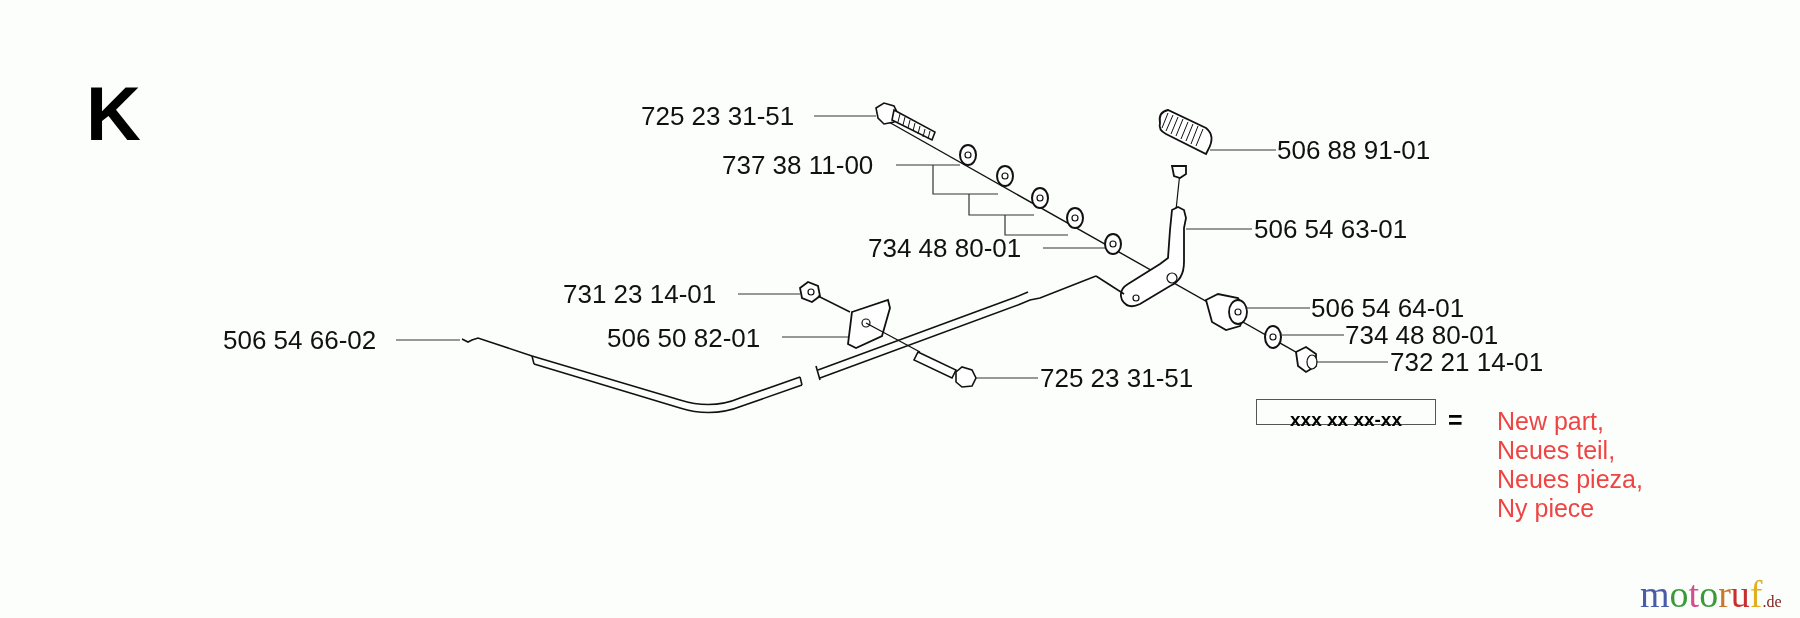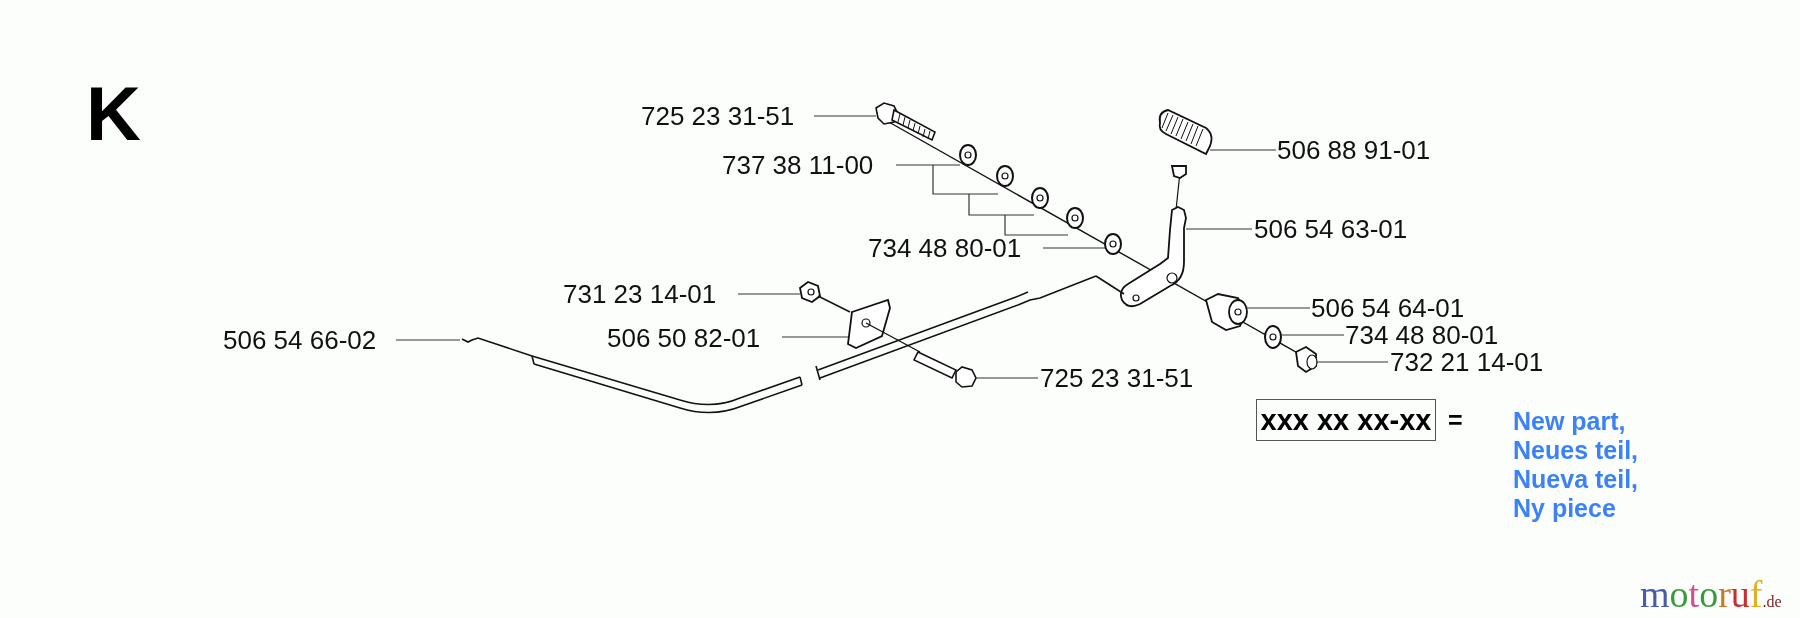--- a/index.html
+++ b/index.html
@@ -1,22 +1,22 @@
 <!DOCTYPE html>
 <html><head>
 <meta charset="utf-8">
 <style>
   html, body { margin: 0; padding: 0; background: #fcfefc; }
   body { width: 1800px; height: 618px; position: relative; overflow: hidden; font-family: "Liberation Sans", sans-serif; }
   .section-letter { position: absolute; left: 86px; top: 76px; font-size: 76px; font-weight: bold; color: #000; line-height: 1; }
   svg.drawing { position: absolute; left: 0; top: 0; }
   .part-label { font-family: "Liberation Sans", sans-serif; font-size: 26px; fill: #111; }
-  .legend-box { position: absolute; left: 1256px; top: 399px; width: 180px; height: 42px; border: 1.5px solid #555; box-sizing: border-box; font-weight: bold; font-size: 29px; line-height: 40px; text-align: center; color: #000; }
+  .legend-box { position: absolute; left: 1256px; top: 399px; width: 180px; height: 26px; border: 1.5px solid #555; box-sizing: border-box; font-weight: bold; font-size: 19px; line-height: 40px; text-align: center; color: #000; }
   .legend-eq { position: absolute; left: 1448px; top: 400px; font-weight: bold; font-size: 25px; line-height: 40px; }
-  .legend-lines { position: absolute; left: 1497px; top: 407px; font-weight: bold; font-size: 25px; line-height: 29px; color: #3b82f6; margin-left: 16px; }
+  .legend-lines { position: absolute; left: 1497px; top: 407px; font-weight: normal; font-size: 25px; line-height: 29px; color: #ef4444; }
   .legend-lines div { white-space: nowrap; }
   .logo { position: absolute; left: 1640px; top: 572px; font-family: "Liberation Serif", serif; font-size: 38px; letter-spacing: 0px; }
   .logo span { display: inline-block; }
   .logo .de { font-size: 16px; color: #7f1d1d; }
 </style>
 </head>
 <body>
 
 <div class="section-letter">K</div>
 
@@ -153,19 +153,19 @@
   <text class="part-label" x="607" y="347">506 50 82-01</text>
   <text class="part-label" x="223" y="349">506 54 66-02</text>
   <text class="part-label" x="1040" y="387">725 23 31-51</text>
 </svg>
 
 <div class="legend-box">xxx xx xx-xx</div>
 <div class="legend-eq">=</div>
 <div class="legend-lines">
   <div>New part,</div>
   <div>Neues teil,</div>
-  <div>Nueva teil,</div>
+  <div>Neues pieza,</div>
   <div>Ny piece</div>
 </div>
 
 <div class="logo">
   <span style="color: rgb(74, 92, 168);">m</span><span style="color: rgb(58, 154, 58);">o</span><span style="color: rgb(208, 80, 140);">t</span><span style="color: rgb(58, 154, 58);">o</span><span style="color: rgb(200, 120, 44);">r</span><span style="color: rgb(200, 48, 48);">u</span><span style="color: rgb(224, 176, 32);">f</span><span class="de">.de</span>
 </div>
 
 </body></html>

